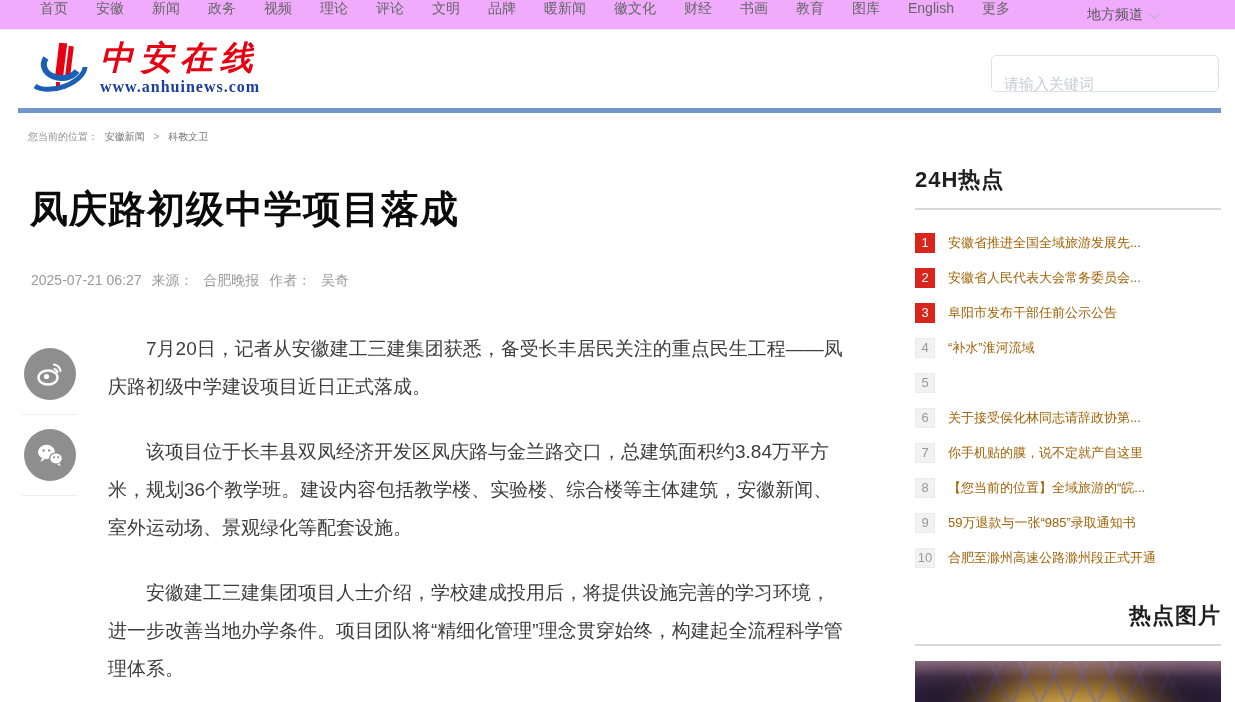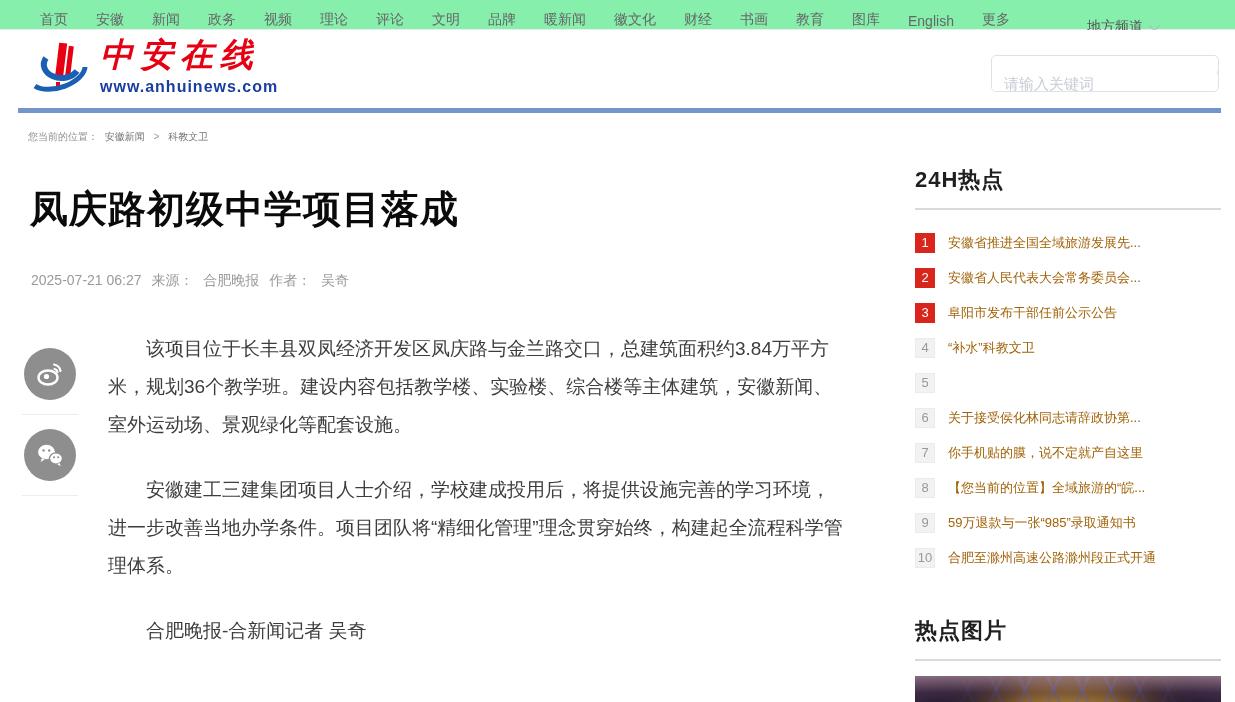--- a/index.html
+++ b/index.html
@@ -1,36 +1,36 @@
 <!DOCTYPE html>
 <html><head>
 <meta charset="utf-8">
 <style>
   * { margin:0; padding:0; box-sizing:border-box; }
   html,body { width:1235px; height:702px; overflow:hidden; background:#fff;
               font-family:"Liberation Sans","DejaVu Sans",sans-serif; position:relative; }
 
   
   .topnav { position:absolute; top:0; left:0; width:1235px; height:30px;
-            background:#86efac; border-bottom:1px solid #ececec;
-            display:flex; align-items:flex-end; padding-left:40px; }
+            background:#f0abfc; border-bottom:1px solid #ececec;
+            display:flex; align-items:flex-start; padding-left:40px; }
   .topnav .nav-item { font-size:14px; color:#666; margin-right:28px; cursor:pointer; white-space:nowrap; }
-  .topnav .region { position:absolute; right:78px; top:12px; height:30px; display:flex;
+  .topnav .region { position:absolute; right:78px; top:0; height:30px; display:flex;
                     align-items:center; font-size:14px; color:#555; cursor:pointer; }
   .chev { display:inline-block; margin-left:6px; width:8px; height:8px;
           border-right:1px solid #aab4c3; border-bottom:1px solid #aab4c3;
           transform:rotate(45deg) translateY(-2px); }
 
   
   .header { position:absolute; top:30px; left:0; width:1235px; height:78px; background:#fff; }
   .logo { position:absolute; left:30px; top:10px; display:flex; align-items:flex-start; cursor:pointer; }
   .logo-txt { margin-left:6px; }
-  .site-name { font-family:Liberation Mono, monospace; font-weight:bold;
+  .site-name { font-family:Liberation Serif, serif; font-weight:bold;
                font-style:italic; font-size:33px; color:#e60012; letter-spacing:7px; line-height:36px; }
-  .site-url { font-family:Liberation Sans, sans-serif; font-weight:bold;
+  .site-url { font-family:Liberation Serif, serif; font-weight:bold;
               font-size:16px; color:#1a3ea0; letter-spacing:1px; margin-top:2px; }
   .search { position:absolute; right:16px; top:25px; width:228px; height:37px;
             border:1px solid #dde2ea; border-radius:5px; display:flex; align-items:center;
             background:#fff; overflow:hidden; }
   .search input { flex:1; border:none; outline:none; padding:0 12px; font-size:15px; color:#a16207;
                   font-family:inherit;margin-top:20px; }
   .search input::placeholder { color:#c7ccd6; }
   .search .sep { width:1px; height:20px; background:#e4e8ef; }
   .search .btn { width:44px; height:100%; display:flex; align-items:center; justify-content:center; cursor:pointer; }
 
@@ -60,21 +60,21 @@
   .sidebar { position:absolute; left:915px; top:165px; width:306px; }
   .sidebar h2 { font-size:22px; font-weight:bold; color:#1f1f1f; letter-spacing:1px; }
   .rule { width:100%; height:2px; background:#d9d9d9; margin-top:13px; }
   .hotlist { list-style:none; margin-top:15px; }
   .hotlist li { height:35px; display:flex; align-items:center; cursor:pointer; }
   .rank { width:20px; height:20px; flex:0 0 20px; font-size:13px; text-align:center; line-height:20px; }
   .rank.hot { background:#d9251c; color:#fff; }
   .rank.norm { background:#f2f2f2; color:#999; border:1px solid #ebebeb; line-height:18px; }
   .hotlist .txt { margin-left:13px; font-size:13px; color:#a16207; white-space:nowrap;
                   overflow:hidden; text-overflow:ellipsis; }
-  .pics-head { margin-top:41px; }
+  .pics-head { margin-top:26px;text-align:right; }
   .hotpic { margin-top:15px; width:306px; height:120px; cursor:pointer;
             background:
               linear-gradient(180deg, rgba(214,170,185,.55) 0%, rgba(120,80,110,.25) 14%, transparent 26%),
               linear-gradient(112deg, #2c1f3a 0%, #241a30 10%, transparent 34%),
               linear-gradient(-112deg, #2c1f3a 0%, #241a30 10%, transparent 34%),
               repeating-linear-gradient(115deg, rgba(70,90,220,.28) 0 3px, transparent 3px 26px),
               repeating-linear-gradient(-115deg, rgba(70,90,220,.28) 0 3px, transparent 3px 26px),
               radial-gradient(ellipse 58% 95% at 50% 78%, #f3d783 0%, #dcb052 38%, #7d5a22 68%, #33241c 88%),
               #241a20; }
 </style>
@@ -144,20 +144,21 @@
 <div class="article">
   <h1>凤庆路初级中学项目落成</h1>
   <div class="meta">
     <span>2025-07-21 06:27</span>
     <span>来源：</span>
     <span>合肥晚报</span>
     <span>作者：</span>
     <span>吴奇</span>
   </div>
   <div class="paras">
+    <p>7月20日，记者从安徽建工三建集团获悉，备受长丰居民关注的重点民生工程——凤庆路初级中学建设项目近日正式落成。</p>
     <p>该项目位于长丰县双凤经济开发区凤庆路与金兰路交口，总建筑面积约3.84万平方米，规划36个教学班。建设内容包括教学楼、实验楼、综合楼等主体建筑，安徽新闻、室外运动场、景观绿化等配套设施。</p>
     <p>安徽建工三建集团项目人士介绍，学校建成投用后，将提供设施完善的学习环境，进一步改善当地办学条件。项目团队将“精细化管理”理念贯穿始终，构建起全流程科学管理体系。</p>
     <p>合肥晚报-合新闻记者 吴奇</p>
   </div>
 </div>
 
 <div class="share">
   <div class="circ">
     <svg width="30" height="30" viewBox="0 0 30 30">
       <ellipse cx="13" cy="18.5" rx="9.5" ry="7" fill="none" stroke="#fff" stroke-width="2.4"></ellipse>
@@ -193,21 +194,21 @@
     <li>
       <span class="rank hot">2</span>
       <span class="txt">安徽省人民代表大会常务委员会...</span>
       </li>
     <li>
       <span class="rank hot">3</span>
       <span class="txt">阜阳市发布干部任前公示公告</span>
       </li>
     <li>
       <span class="rank norm">4</span>
-      <span class="txt">“补水”科教文卫</span>
+      <span class="txt">“补水”淮河流域</span>
       </li>
     <li>
       <span class="rank norm">5</span>
       </li>
     <li>
       <span class="rank norm">6</span>
       <span class="txt">关于接受侯化林同志请辞政协第...</span>
       </li>
     <li>
       <span class="rank norm">7</span>

